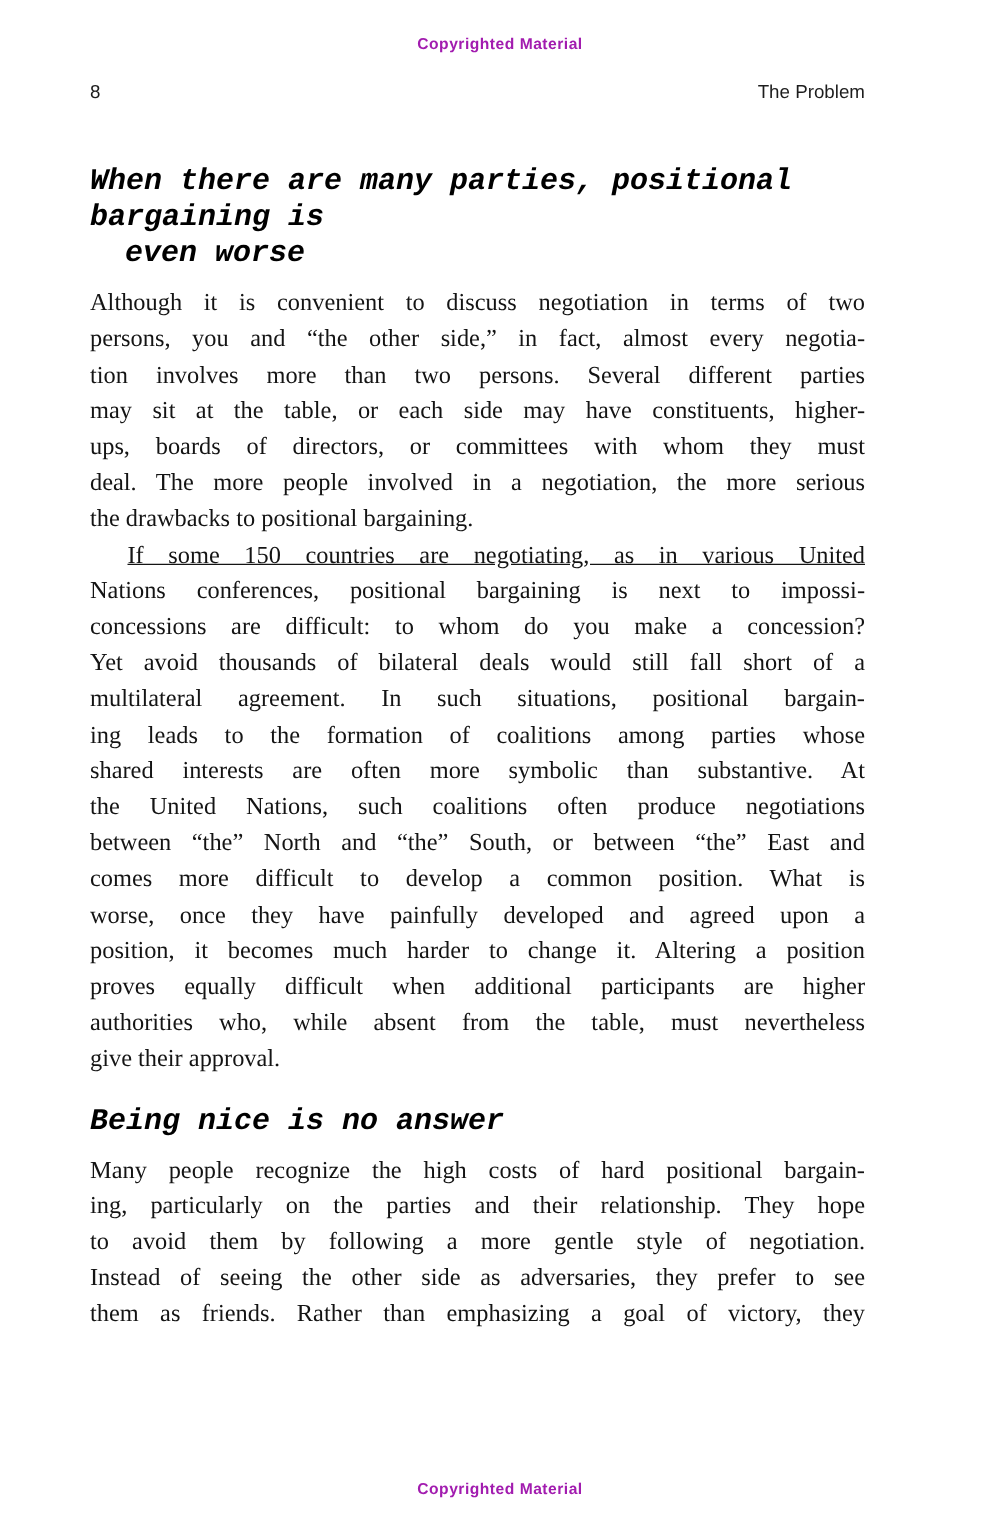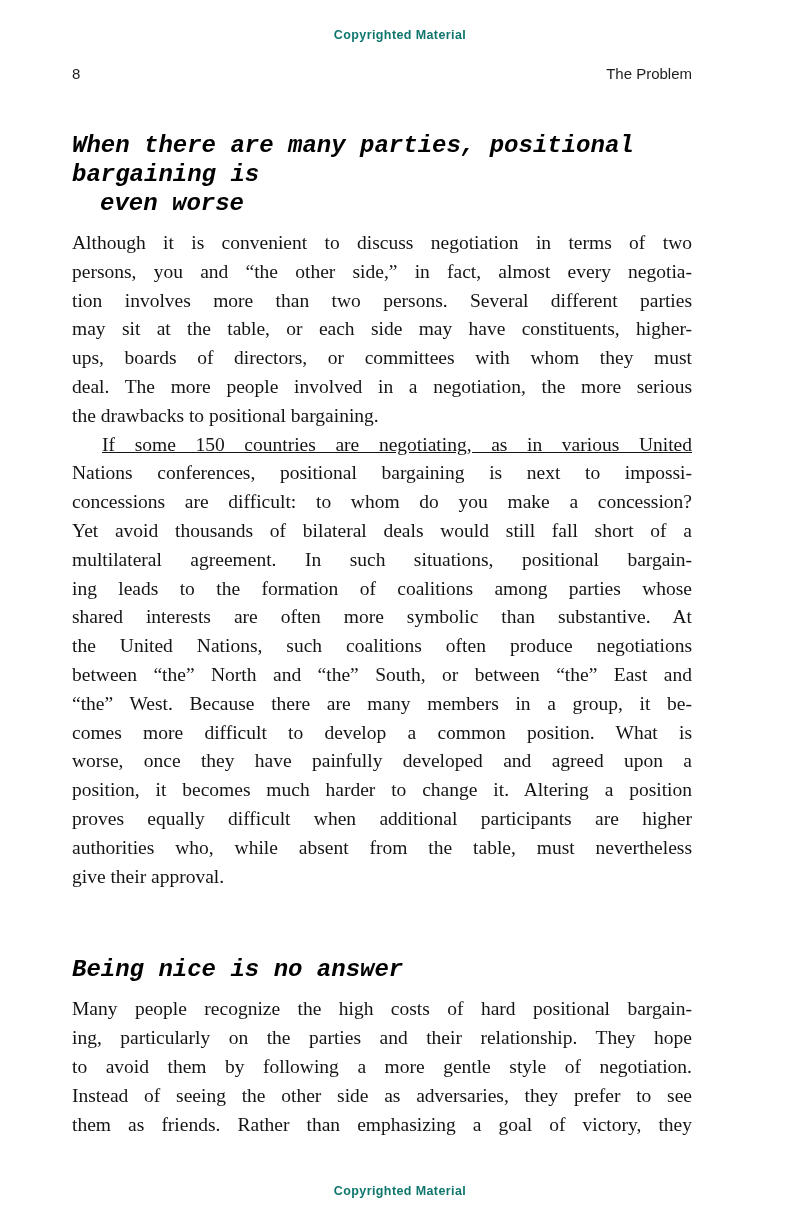--- a/index.html
+++ b/index.html
@@ -14,21 +14,21 @@
   }
   .copyright {
     position: absolute;
     left: 0;
     width: 100%;
     text-align: center;
     font-family: "Liberation Sans", sans-serif;
     font-weight: bold;
     font-size: 12.5px;
     letter-spacing: 0.4px;
-    color: #0f766e;
+    color: #a21caf;
   }
   .copyright.top { top: 28px; }
   .copyright.bottom { top: 1184px; }
   .running-header {
     position: absolute;
     top: 65px;
     left: 72px;
     width: 620px;
     display: flex;
     justify-content: space-between;
@@ -54,21 +54,21 @@
   }
   .section-heading .h-line { display: block; }
   .section-heading .h-line.h-indent { padding-left: 28px; }
   .para {
     margin: 0;
     font-size: 19.5px;
     line-height: 28.8px;
     color: #141414;
   }
   .para-first { margin-top: 11px; font-family: Liberation Serif, serif; }
-  .heading-2 { margin-top: 64px; }
+  .heading-2 { margin-top: 20px; }
   .line {
     text-align: justify;
     text-align-last: justify;
   }
   .line.no-stretch { text-align-last: left; }
   .line.indent { text-indent: 30px; text-decoration: underline; }
 </style>
 </head>
 <body>
 
@@ -101,21 +101,20 @@
     <div class="para">
         <div class="line indent">If some 150 countries are negotiating, as in various United</div>
         <div class="line">Nations conferences, positional bargaining is next to impossi-</div>
         <div class="line">concessions are difficult: to whom do you make a concession?</div>
         <div class="line">Yet avoid thousands of bilateral deals would still fall short of a</div>
         <div class="line">multilateral agreement. In such situations, positional bargain-</div>
         <div class="line">ing leads to the formation of coalitions among parties whose</div>
         <div class="line">shared interests are often more symbolic than substantive. At</div>
         <div class="line">the United Nations, such coalitions often produce negotiations</div>
         <div class="line">between “the” North and “the” South, or between “the” East and</div>
-        <div class="line">“the” West. Because there are many members in a group, it be-</div>
         <div class="line">comes more difficult to develop a common position. What is</div>
         <div class="line">worse, once they have painfully developed and agreed upon a</div>
         <div class="line">position, it becomes much harder to change it. Altering a position</div>
         <div class="line">proves equally difficult when additional participants are higher</div>
         <div class="line">authorities who, while absent from the table, must nevertheless</div>
         <div class="line no-stretch">give their approval.</div>
       </div>
 
     <h1 class="section-heading heading-2">
       <span class="h-line">Being nice is no answer</span>

